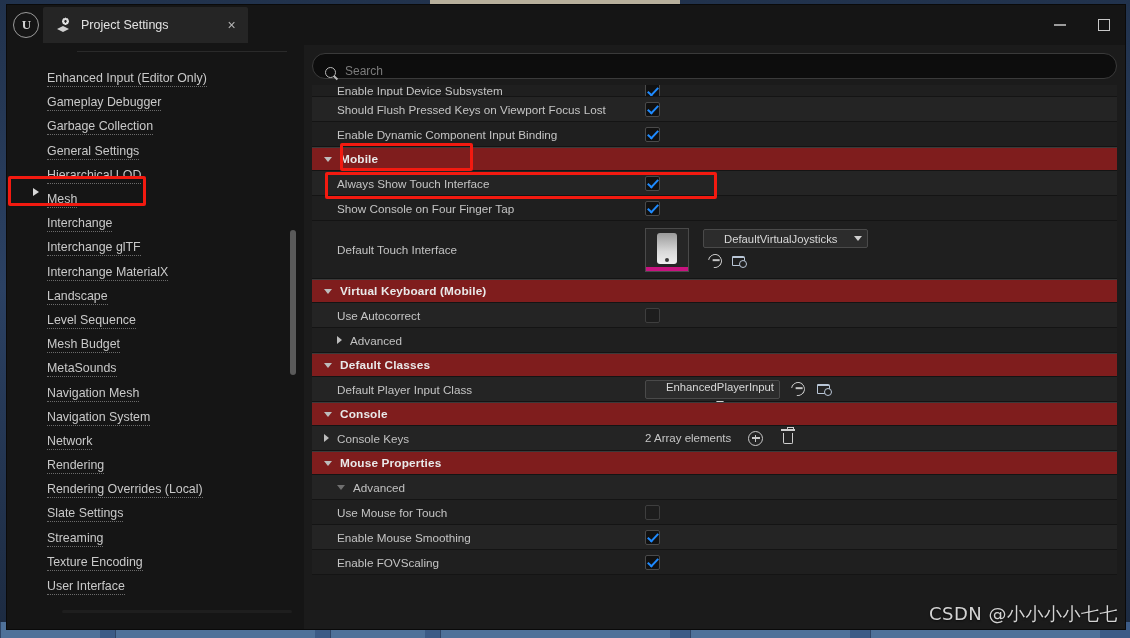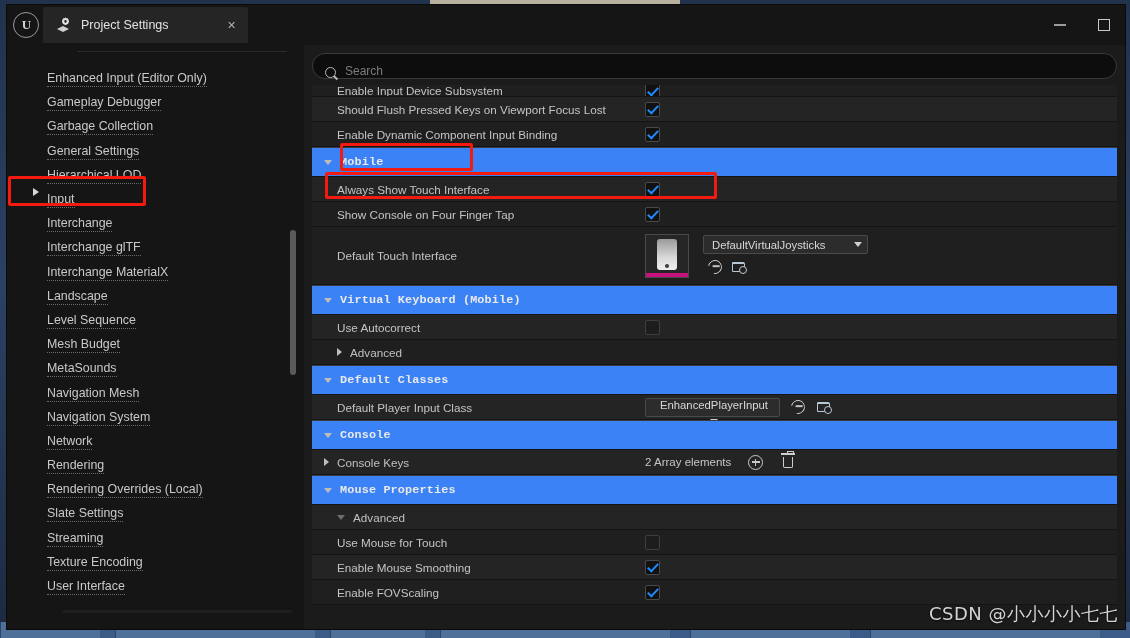--- a/index.html
+++ b/index.html
@@ -180,25 +180,24 @@
     position:relative;
     display:flex; align-items:center;
     height: 25px;
     border-bottom: 1px solid #141414;
   }
   .row.alt   { background:#242424; }
   .row.plain { background:#1f1f1f; }
   .row.cut   { height: 12px; overflow:hidden; }
   .row.tall  { height: 58px; }
   .row.section {
-    background:#3b82f6;
+    background:#7f1d1d;
     border-top:1px solid #3a3a3a;
     border-bottom:1px solid #141414;
-    height: 30px;
-    font-family: Liberation Mono, monospace;
+    height: 24px;
   }
 
   .caret-down {
     width:0;height:0; margin-left:12px; margin-right:8px;
     border-top: 5.5px solid #bdbdbd;
     border-left: 4.5px solid transparent;
     border-right: 4.5px solid transparent;
     flex:none;
   }
   .caret-right {
@@ -237,21 +236,21 @@
     border:solid #1f8bff; border-width:0 2.2px 2.2px 0;
     transform: rotate(43deg);
   }
   .cb.dim { background:#1d1d1d; border-color:#3e3e3e; }
 
   
   .dropdown {
     height: 19px;
     background:#2c2c2c; border:1px solid #4a4a4a; border-radius:2px;
     display:flex; align-items:center; justify-content:space-between;
-    padding: 0 5px 0 8px; gap:8px; cursor:pointer;
+    padding: 0 5px 0 20px; gap:8px; cursor:pointer;
   }
   .dd-text { color:#d8d8d8; font-size:11.3px; white-space:nowrap; }
   .dd-arrow {
     width:0;height:0;
     border-top: 5px solid #cfcfcf;
     border-left: 4px solid transparent;
     border-right: 4px solid transparent;
     flex:none;
   }
 
@@ -393,21 +392,21 @@
         <span class="nav-label">Garbage Collection</span>
       </div>
       <div class="nav-item">
         <span class="nav-label">General Settings</span>
       </div>
       <div class="nav-item">
         <span class="nav-label">Hierarchical LOD</span>
       </div>
       <div class="nav-item">
         <span class="nav-arrow"></span>
-        <span class="nav-label">Input</span>
+        <span class="nav-label">Mesh</span>
       </div>
       <div class="nav-item">
         <span class="nav-label">Interchange</span>
       </div>
       <div class="nav-item">
         <span class="nav-label">Interchange glTF</span>
       </div>
       <div class="nav-item">
         <span class="nav-label">Interchange MaterialX</span>
       </div>

